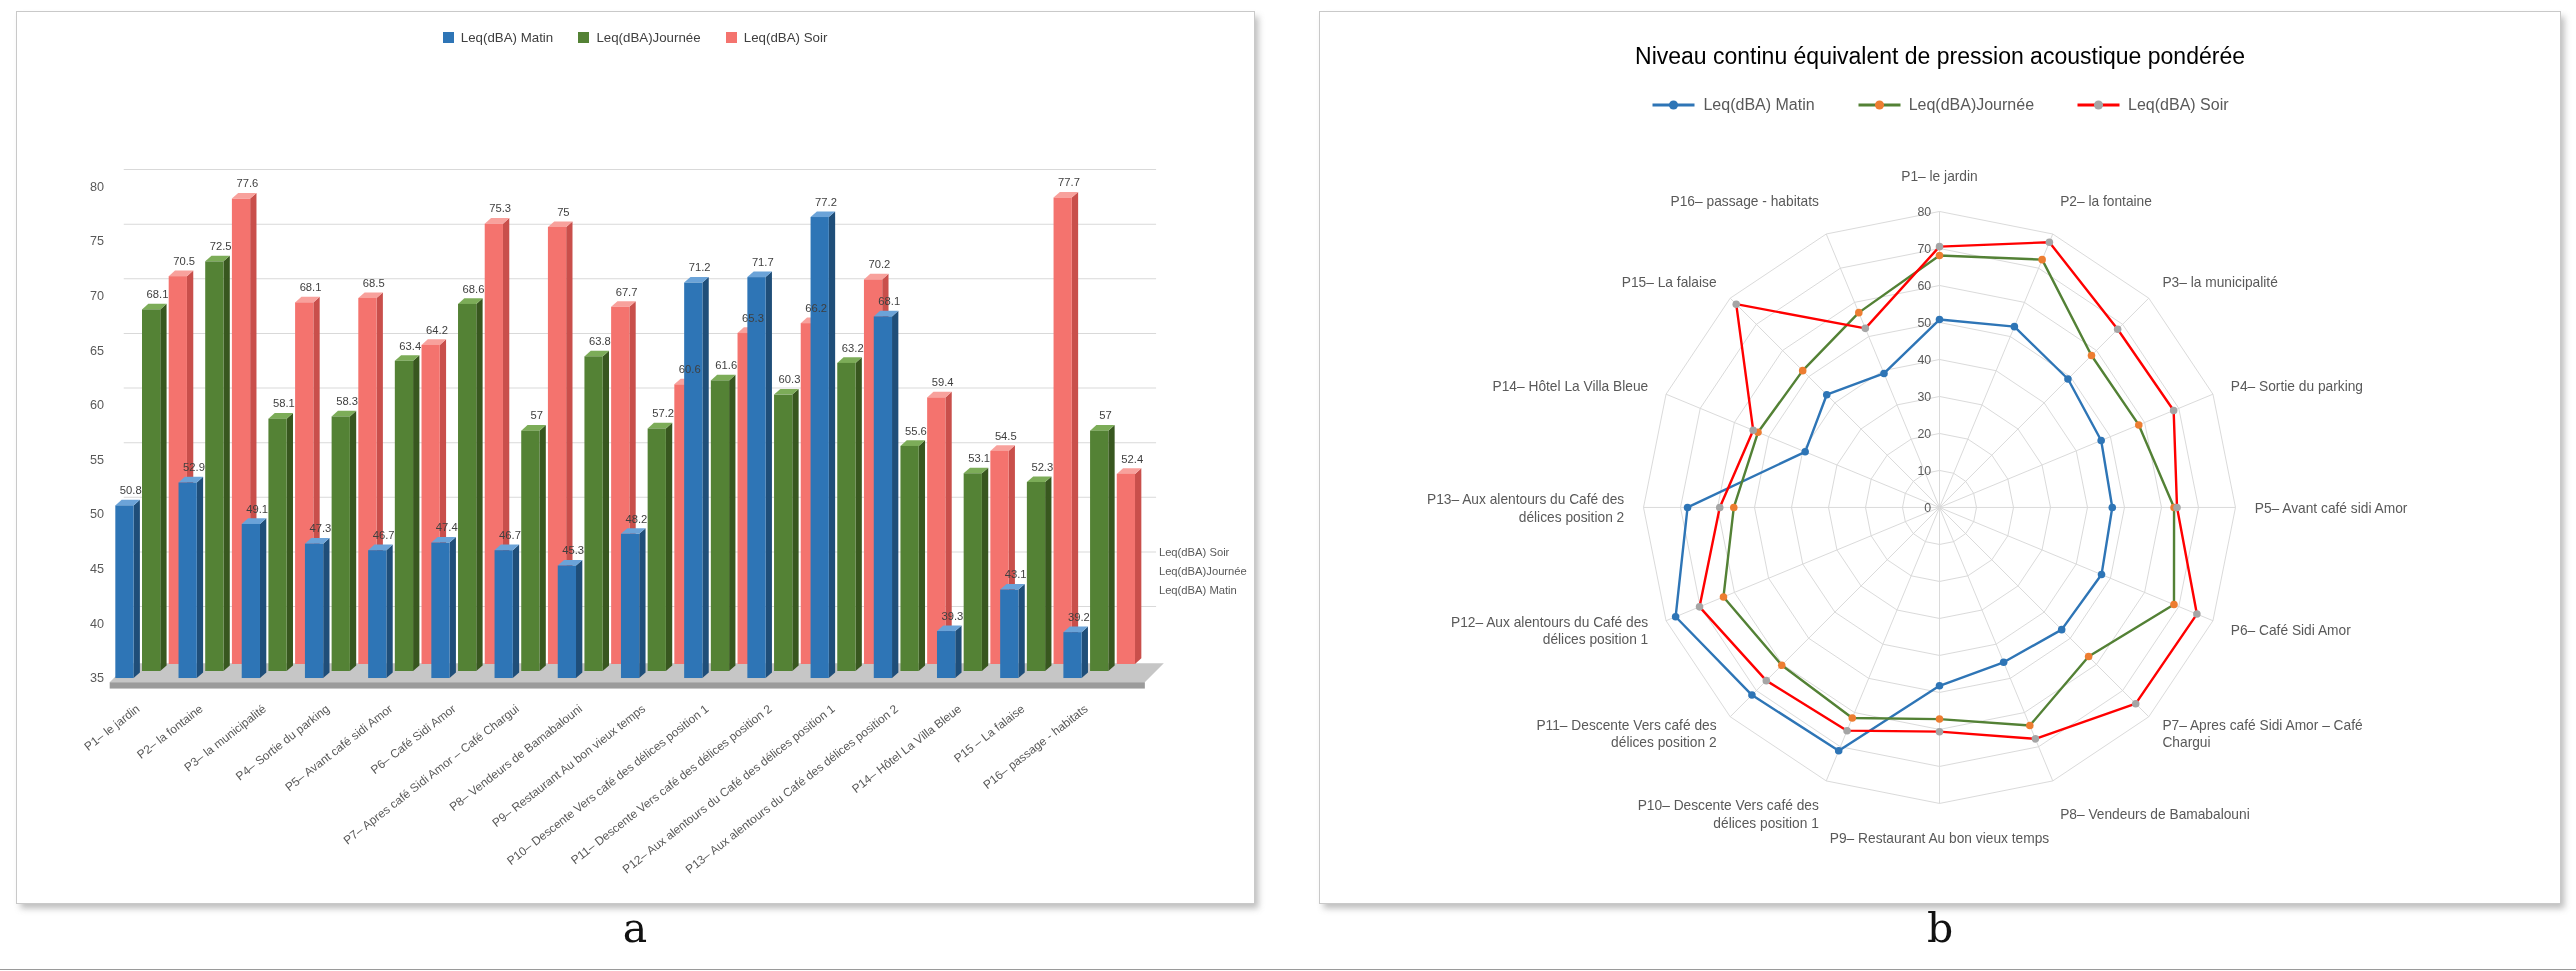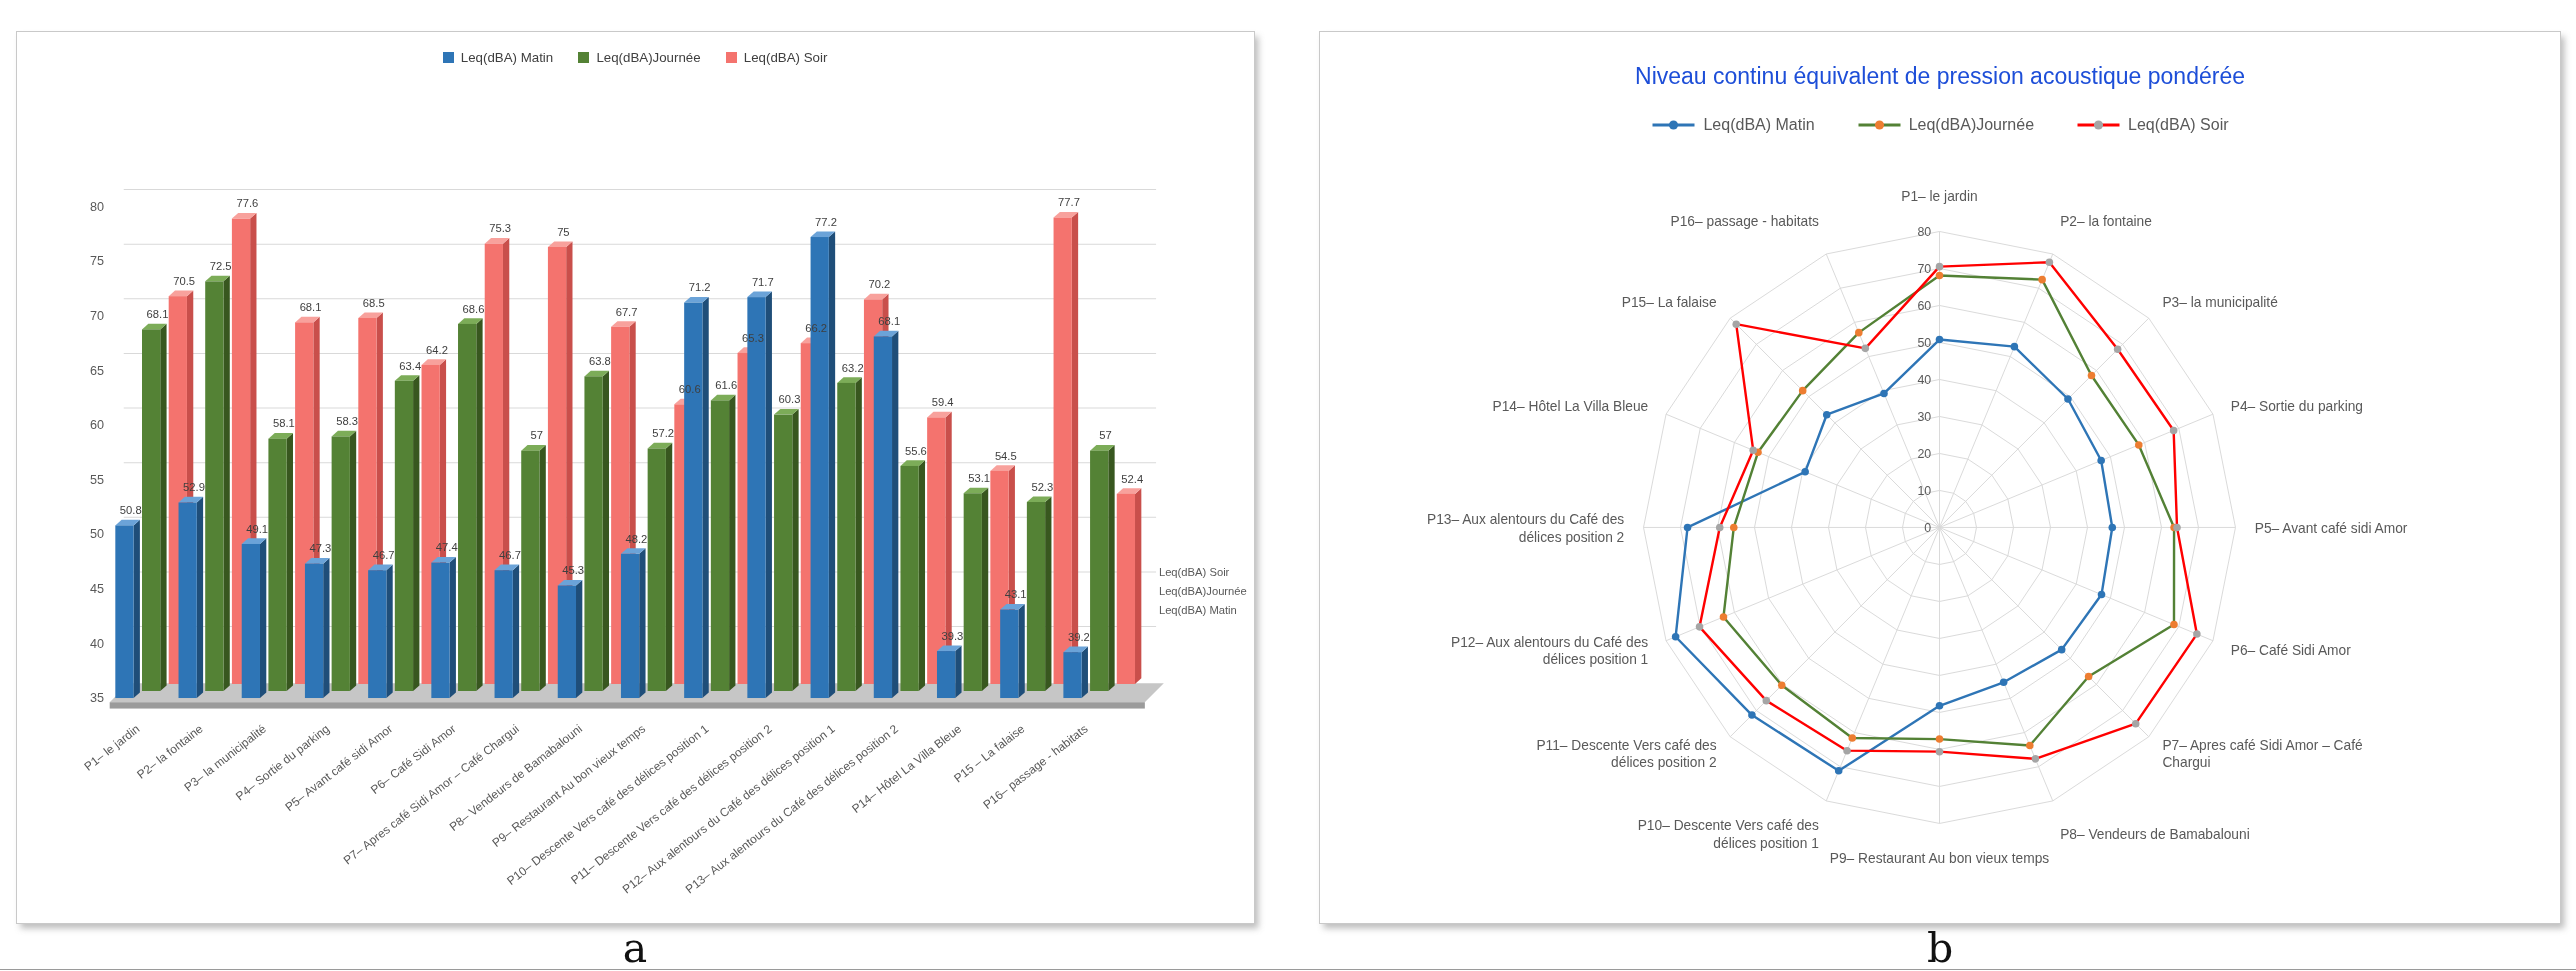--- a/index.html
+++ b/index.html
@@ -6,26 +6,25 @@
   body{
     width:2576px;height:972px;background:#ffffff;position:relative;
     font-family:"Liberation Sans", sans-serif;
   }
   .panel{position:absolute;top:11.2px;}
   .panel-a{left:15.5px;width:1239px;}
   .panel-b{left:1319px;width:1242px;}
   .card{
     background:#fff;border:1.4px solid #c9c9c9;height:893px;box-sizing:border-box;
     box-shadow:4.2px 4.9px 6.3px rgba(110,110,110,0.45);
-    margin-top:20px;
   }
   .bar-legend{display:flex;justify-content:center;gap:25px;padding-top:9.8px;height:31px;align-items:center;}
   .legend-item{display:flex;align-items:center;gap:7px;color:#404040;font-size:13.3px;}
   .swatch{width:11.2px;height:11.2px;display:inline-block;}
-  .radar-title{text-align:center;font-size:23px;color:#1d4ed8;padding-top:31px;}
+  .radar-title{text-align:center;font-size:23px;color:#000000;padding-top:31px;}
   .radar-legend{display:flex;justify-content:center;gap:42px;padding-top:18px;height:34px;align-items:center;font-size:16px;color:#595959;}
   .radar-legend .legend-item{font-size:16px;color:#595959;}
   .caption{
     text-align:center;font-family:"DejaVu Serif", serif;font-size:41px;color:#111;
     margin-top:1.4px;line-height:1.1;
   }
   .bottom-rule{position:absolute;left:0;top:969px;width:2576px;border-top:1.4px solid #9a9a9a;}
   svg{display:block;}
 </style>
 </head>

